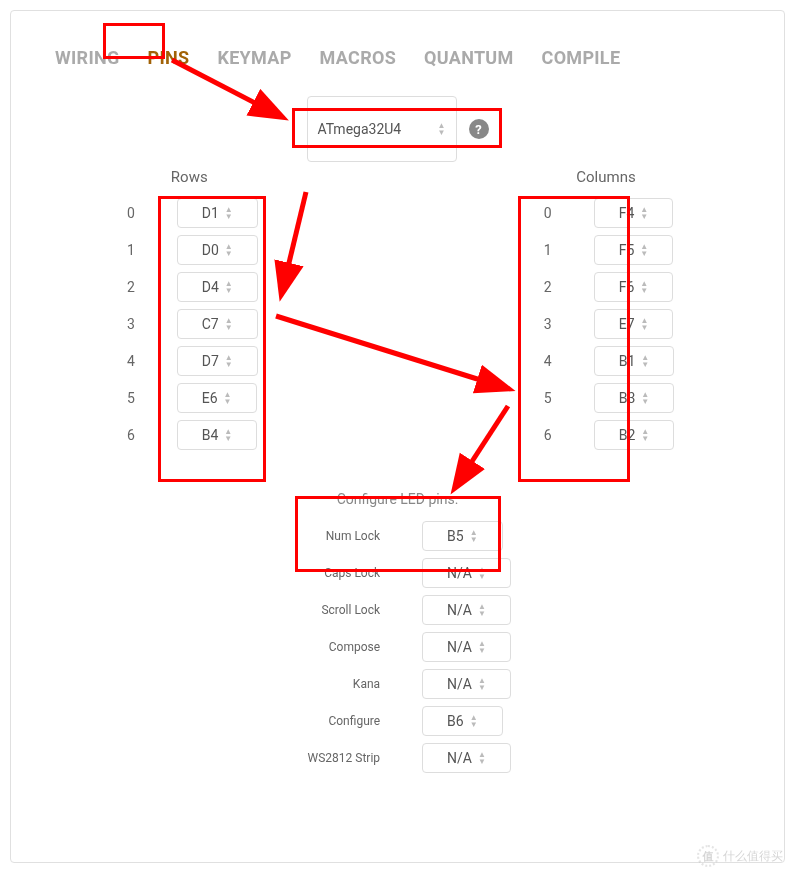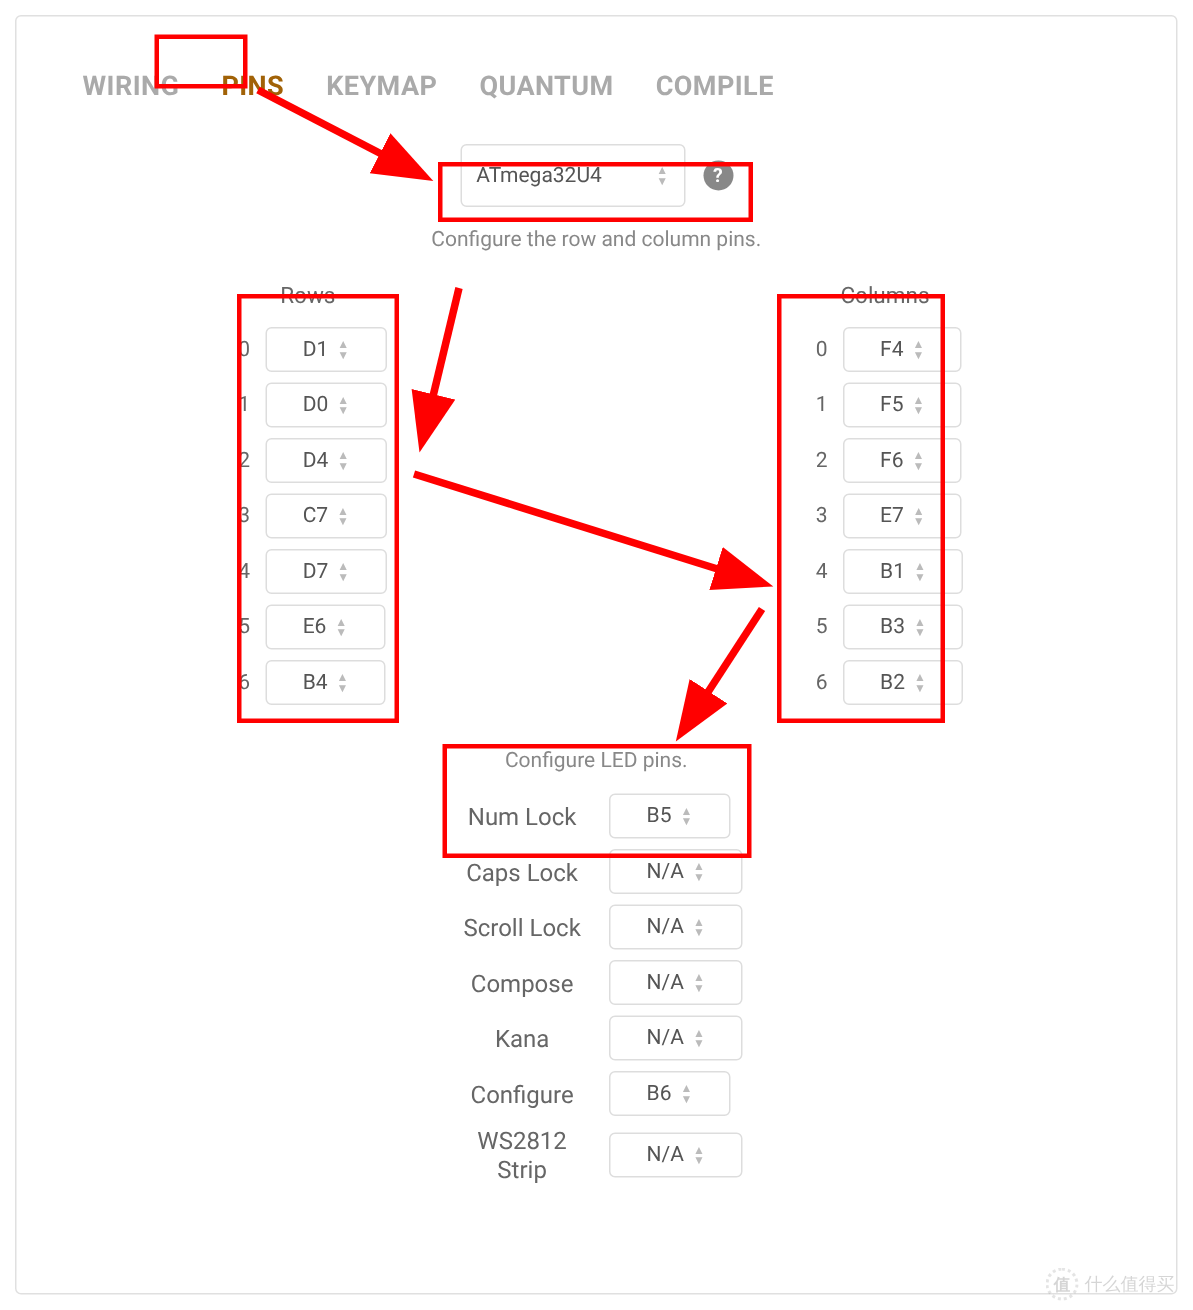--- a/index.html
+++ b/index.html
@@ -52,30 +52,31 @@
       justify-content: center;
       align-items: center;
       gap: 12px;
     }
     .select-box {
       display: inline-flex;
       align-items: center;
       justify-content: space-between;
       border: 1px solid #ddd;
       border-radius: 4px;
-      padding: 12px 10px;
+      padding: 24px 10px;
       background: #fff;
       min-width: 150px;
       font-size: 14px;
       color: #555;
       cursor: pointer;
     }
     .select-box.small {
       min-width: 52px;
       padding: 6px 24px;
+      margin-left: 32px;
     }
     .stepper {
       display: flex;
       flex-direction: column;
       font-size: 8px;
       line-height: 7px;
       color: #bbb;
       margin-left: 6px;
     }
     .help-icon {
@@ -125,22 +126,22 @@
       align-items: center;
     }
     .led-row {
       display: flex;
       align-items: center;
       gap: 10px;
       margin-bottom: 7px;
     }
     .led-label {
       width: 96px;
-      text-align: center;
-      font-size: 16px;
+      text-align: right;
+      font-size: 12px;
       color: #666;
     }
     
     .hl {
       position: absolute;
       border: 3px solid #ff0000;
       pointer-events: none;
       z-index: 10;
     }
     
@@ -176,34 +177,34 @@
   </style>
 </head>
 <body>
 
 <div class="panel">
 
   <div class="tabs">
     <div class="tab">WIRING</div>
     <div class="tab active">PINS</div>
     <div class="tab">KEYMAP</div>
+    <div class="tab">MACROS</div>
     <div class="tab">QUANTUM</div>
     <div class="tab">COMPILE</div>
   </div>
 
 
   <div class="controller-row">
     <div class="select-box">
       <span>ATmega32U4</span>
       <span class="stepper">▲<br>▼</span>
     </div>
     <div class="help-icon">?</div>
   </div>
 
-  <div class="section-label">Configure the row and column pins.</div>
 
   <div class="pins-layout">
     <div class="pin-col">
       <div class="pin-col-title">Rows</div>
       <div id="rows-list">
           <div class="pin-row">
             <span class="pin-idx">0</span>
             <div class="select-box small">
               <span>D1</span>
               <span class="stepper">▲<br>▼</span>
@@ -303,21 +304,21 @@
             <div class="select-box small">
               <span>B2</span>
               <span class="stepper">▲<br>▼</span>
             </div>
           </div>
         </div>
     </div>
   </div>
 
   <div class="led-section">
-    <div class="section-label" style="margin-top:4px;">Configure LED pins.</div>
+    <div class="section-label" style="margin-top:16px;">Configure LED pins.</div>
     <div id="led-list">
         <div class="led-row">
           <span class="led-label">Num Lock</span>
           <div class="select-box small">
             <span>B5</span>
             <span class="stepper">▲<br>▼</span>
           </div>
         </div>
         <div class="led-row">
           <span class="led-label">Caps Lock</span>

